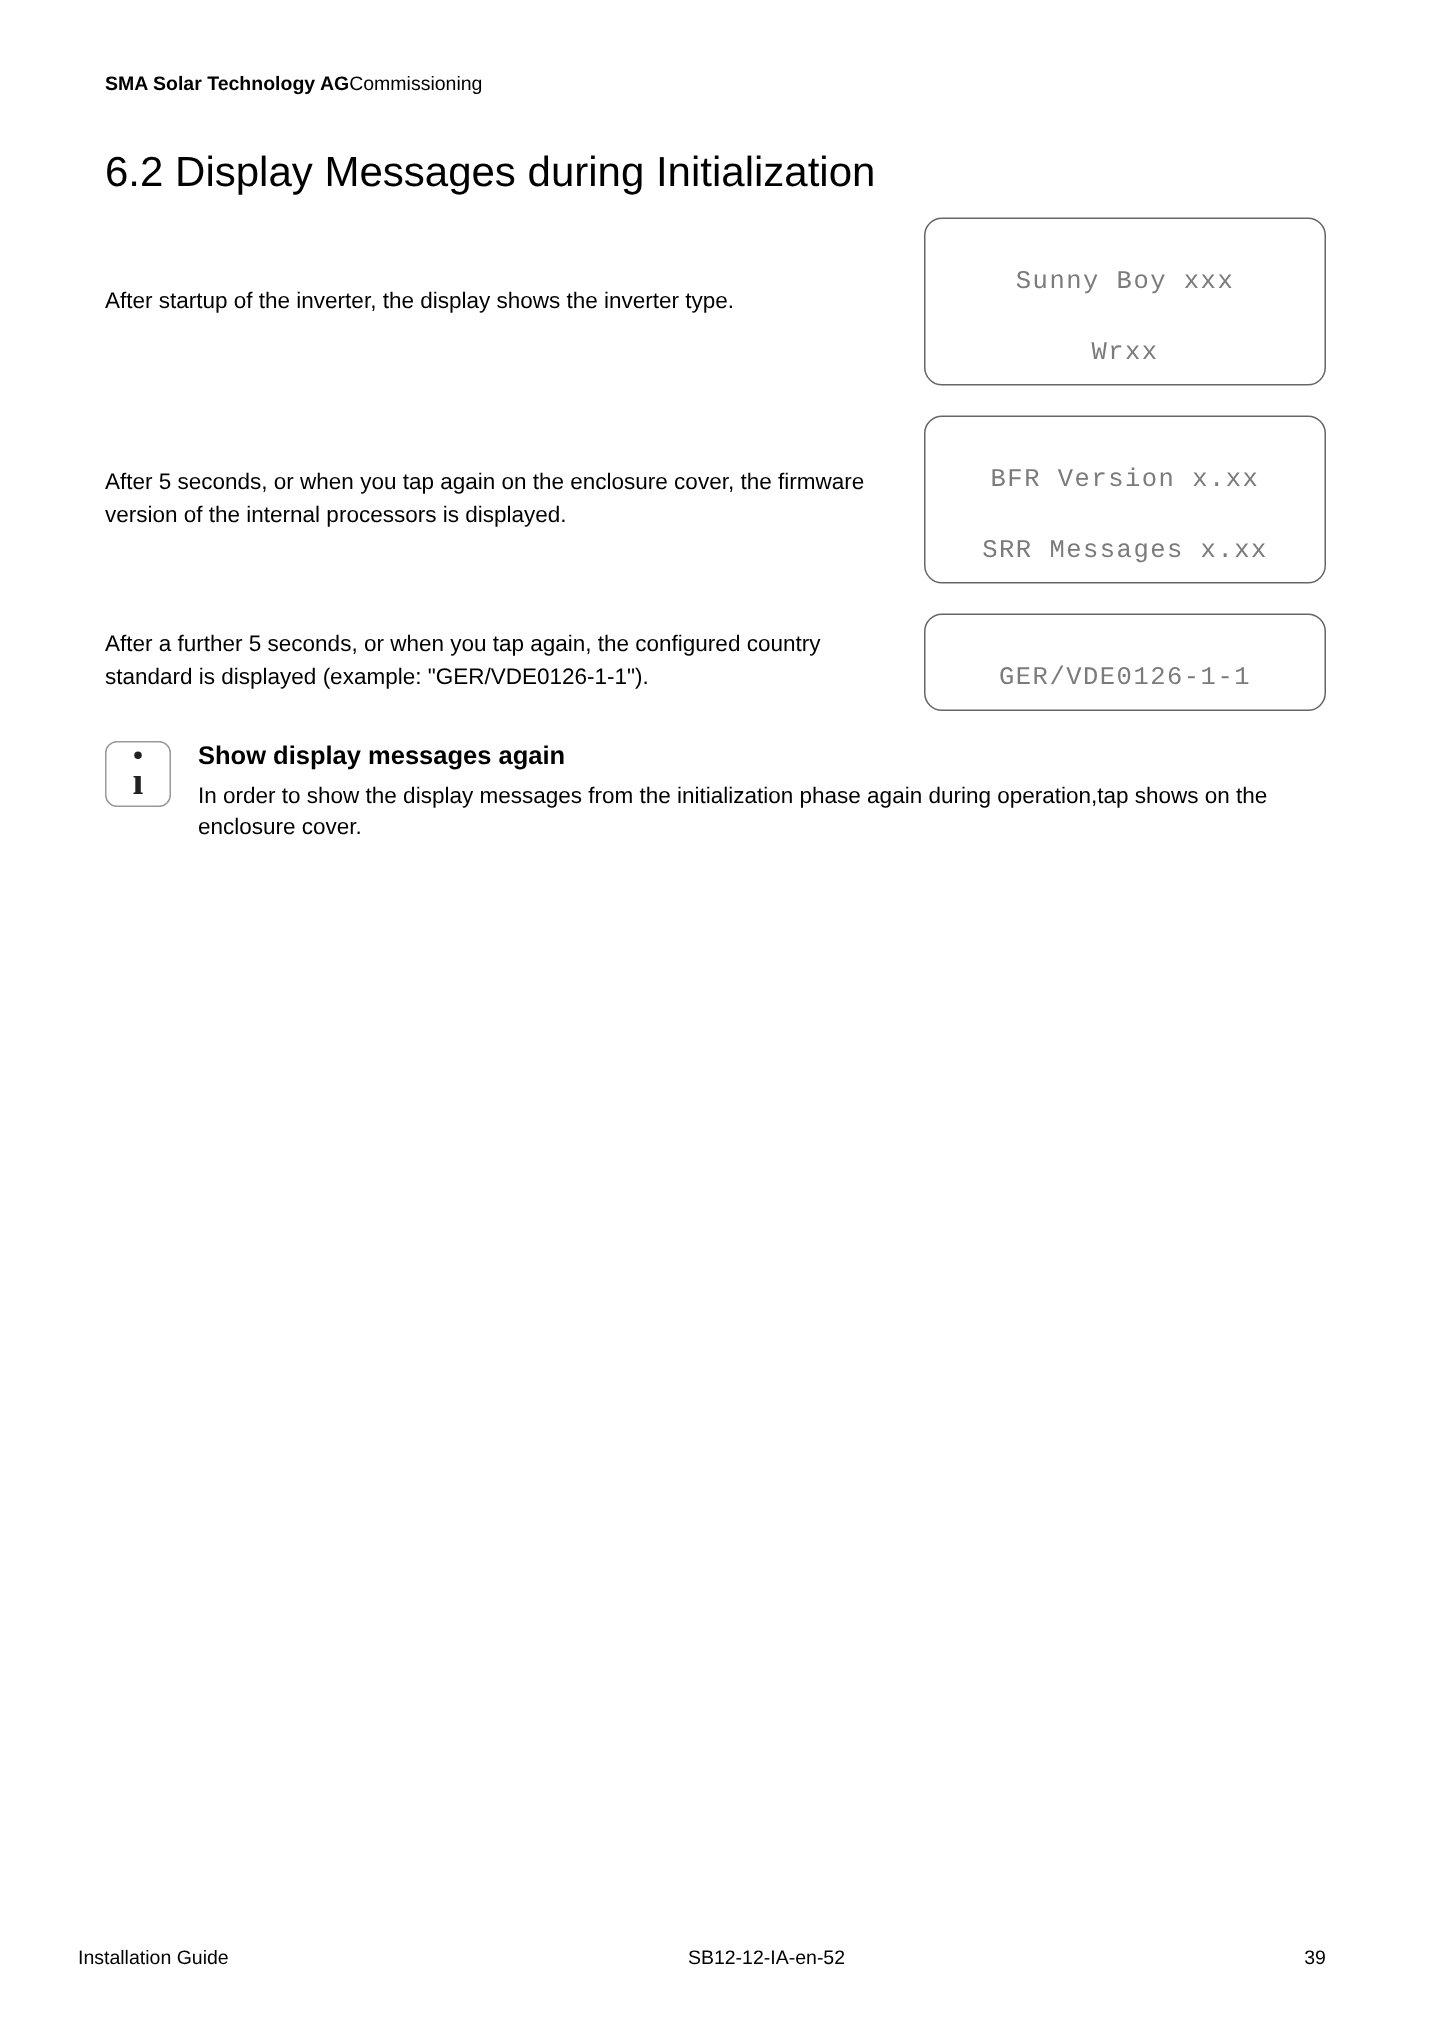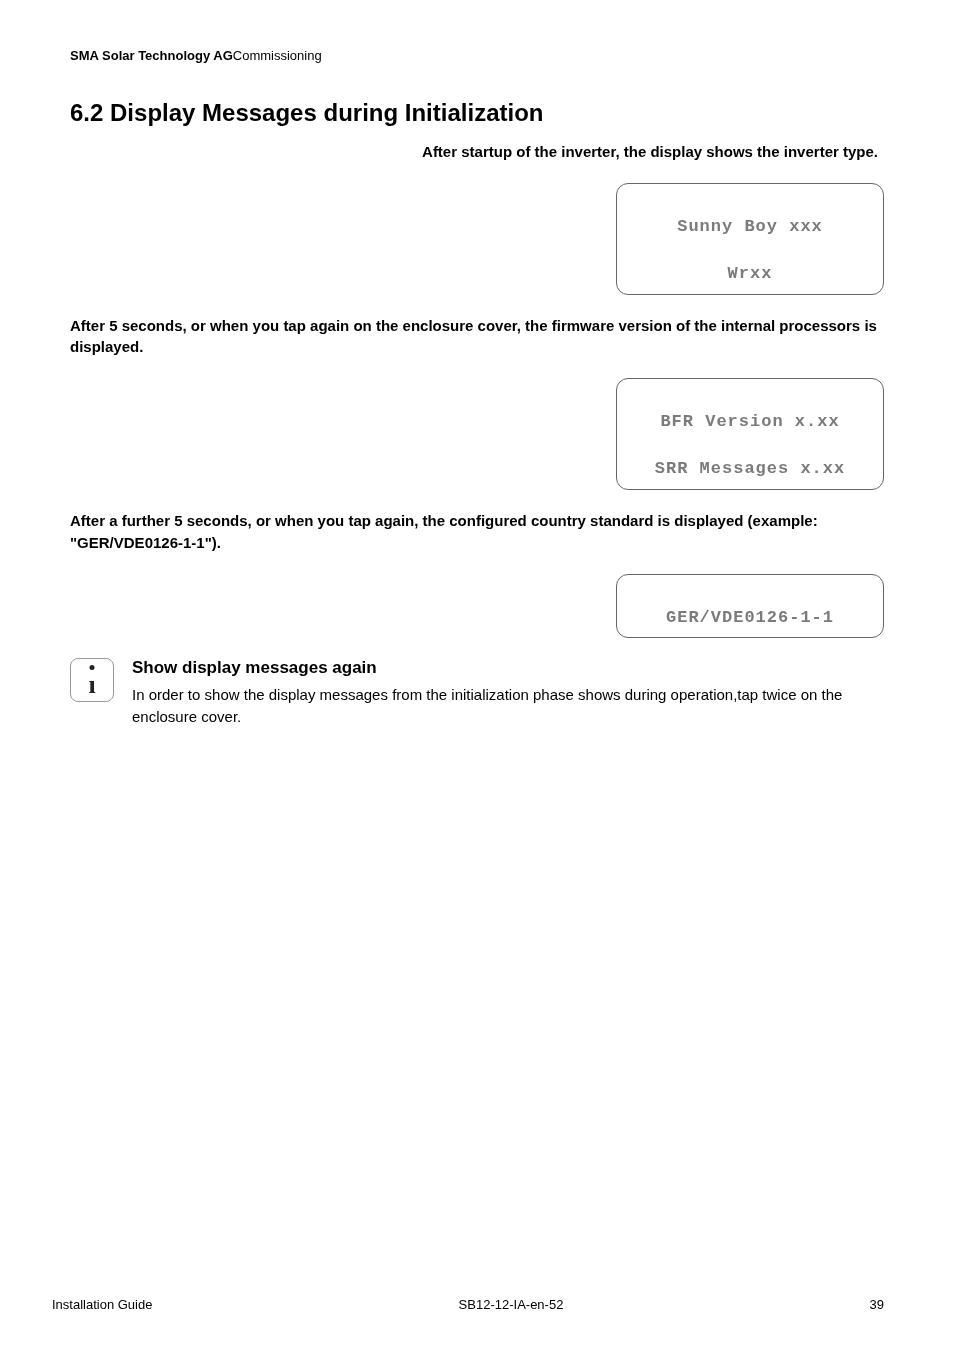--- a/index.html
+++ b/index.html
@@ -20,34 +20,33 @@
       display: flex;
       justify-content: flex-start;
       font-size: 13px;
       font-weight: bold;
       margin-bottom: 36px;
     }
     .header-right {
       font-weight: normal;
     }
     h2.section-title {
-      font-size: 24px;
-      font-weight: bold;
+      font-size: 28px;
+      font-weight: normal;
       margin-bottom: 14px;
     }
     .content-area {
       position: relative;
     }
     .para-row {
       display: flex;
-      flex-direction: column;
+      flex-direction: row;
       gap: 20px;
       margin-bottom: 20px;
-      align-items: flex-end;
-      font-weight: bold;
+      align-items: center;
     }
     .para-text {
       flex: 1;
       font-size: 15px;
       line-height: 1.45;
       padding-right: 6px;
     }
     .lcd-box {
       width: 268px;
       min-height: 54px;
@@ -167,21 +166,21 @@
     </div>
   </div>
 
   <div class="info-block">
     <div class="info-icon-box">
       <span class="dot"></span>
       <span class="stem">ı</span>
     </div>
     <div class="info-content">
       <div class="info-heading">Show display messages again</div>
-      <div class="info-body">In order to show the display messages from the initialization phase shows during operation,tap twice on the enclosure cover.</div>
+      <div class="info-body">In order to show the display messages from the initialization phase again during operation,tap shows on the enclosure cover.</div>
     </div>
   </div>
 
 </div>
 
 <div class="footer-row">
   <span>Installation Guide</span>
   <span>SB12-12-IA-en-52</span>
   <span>39</span>
 </div>

